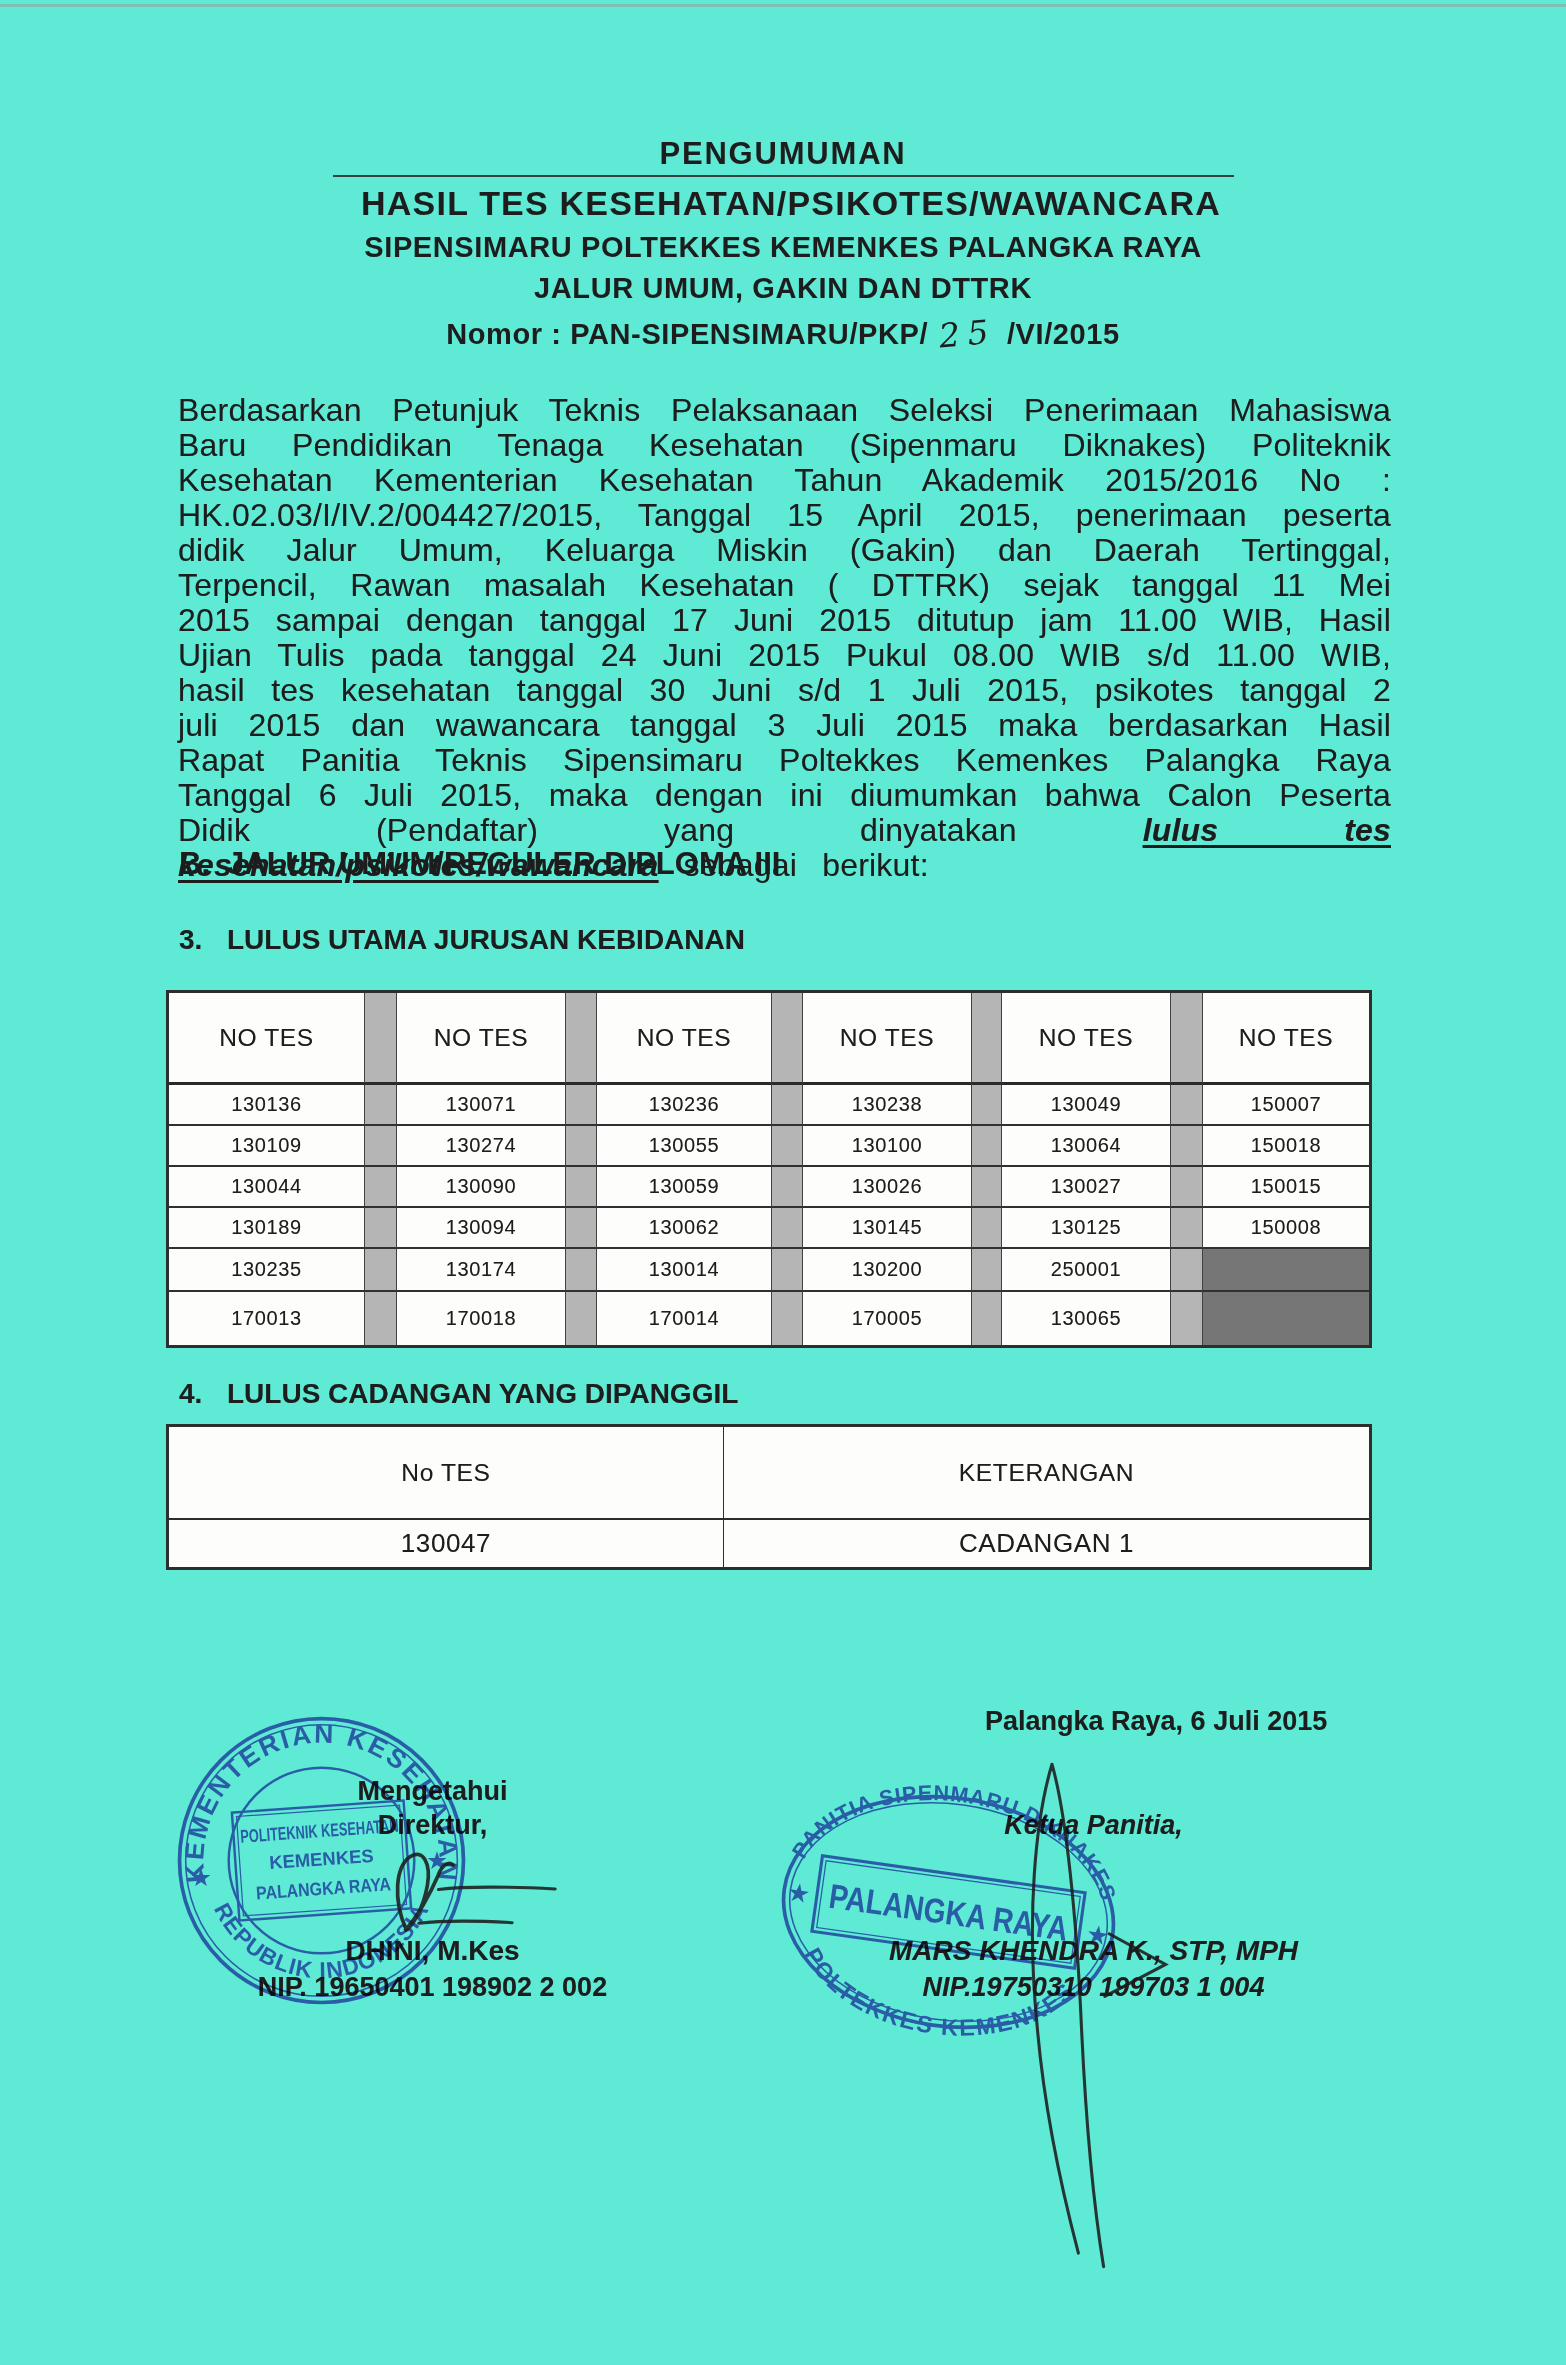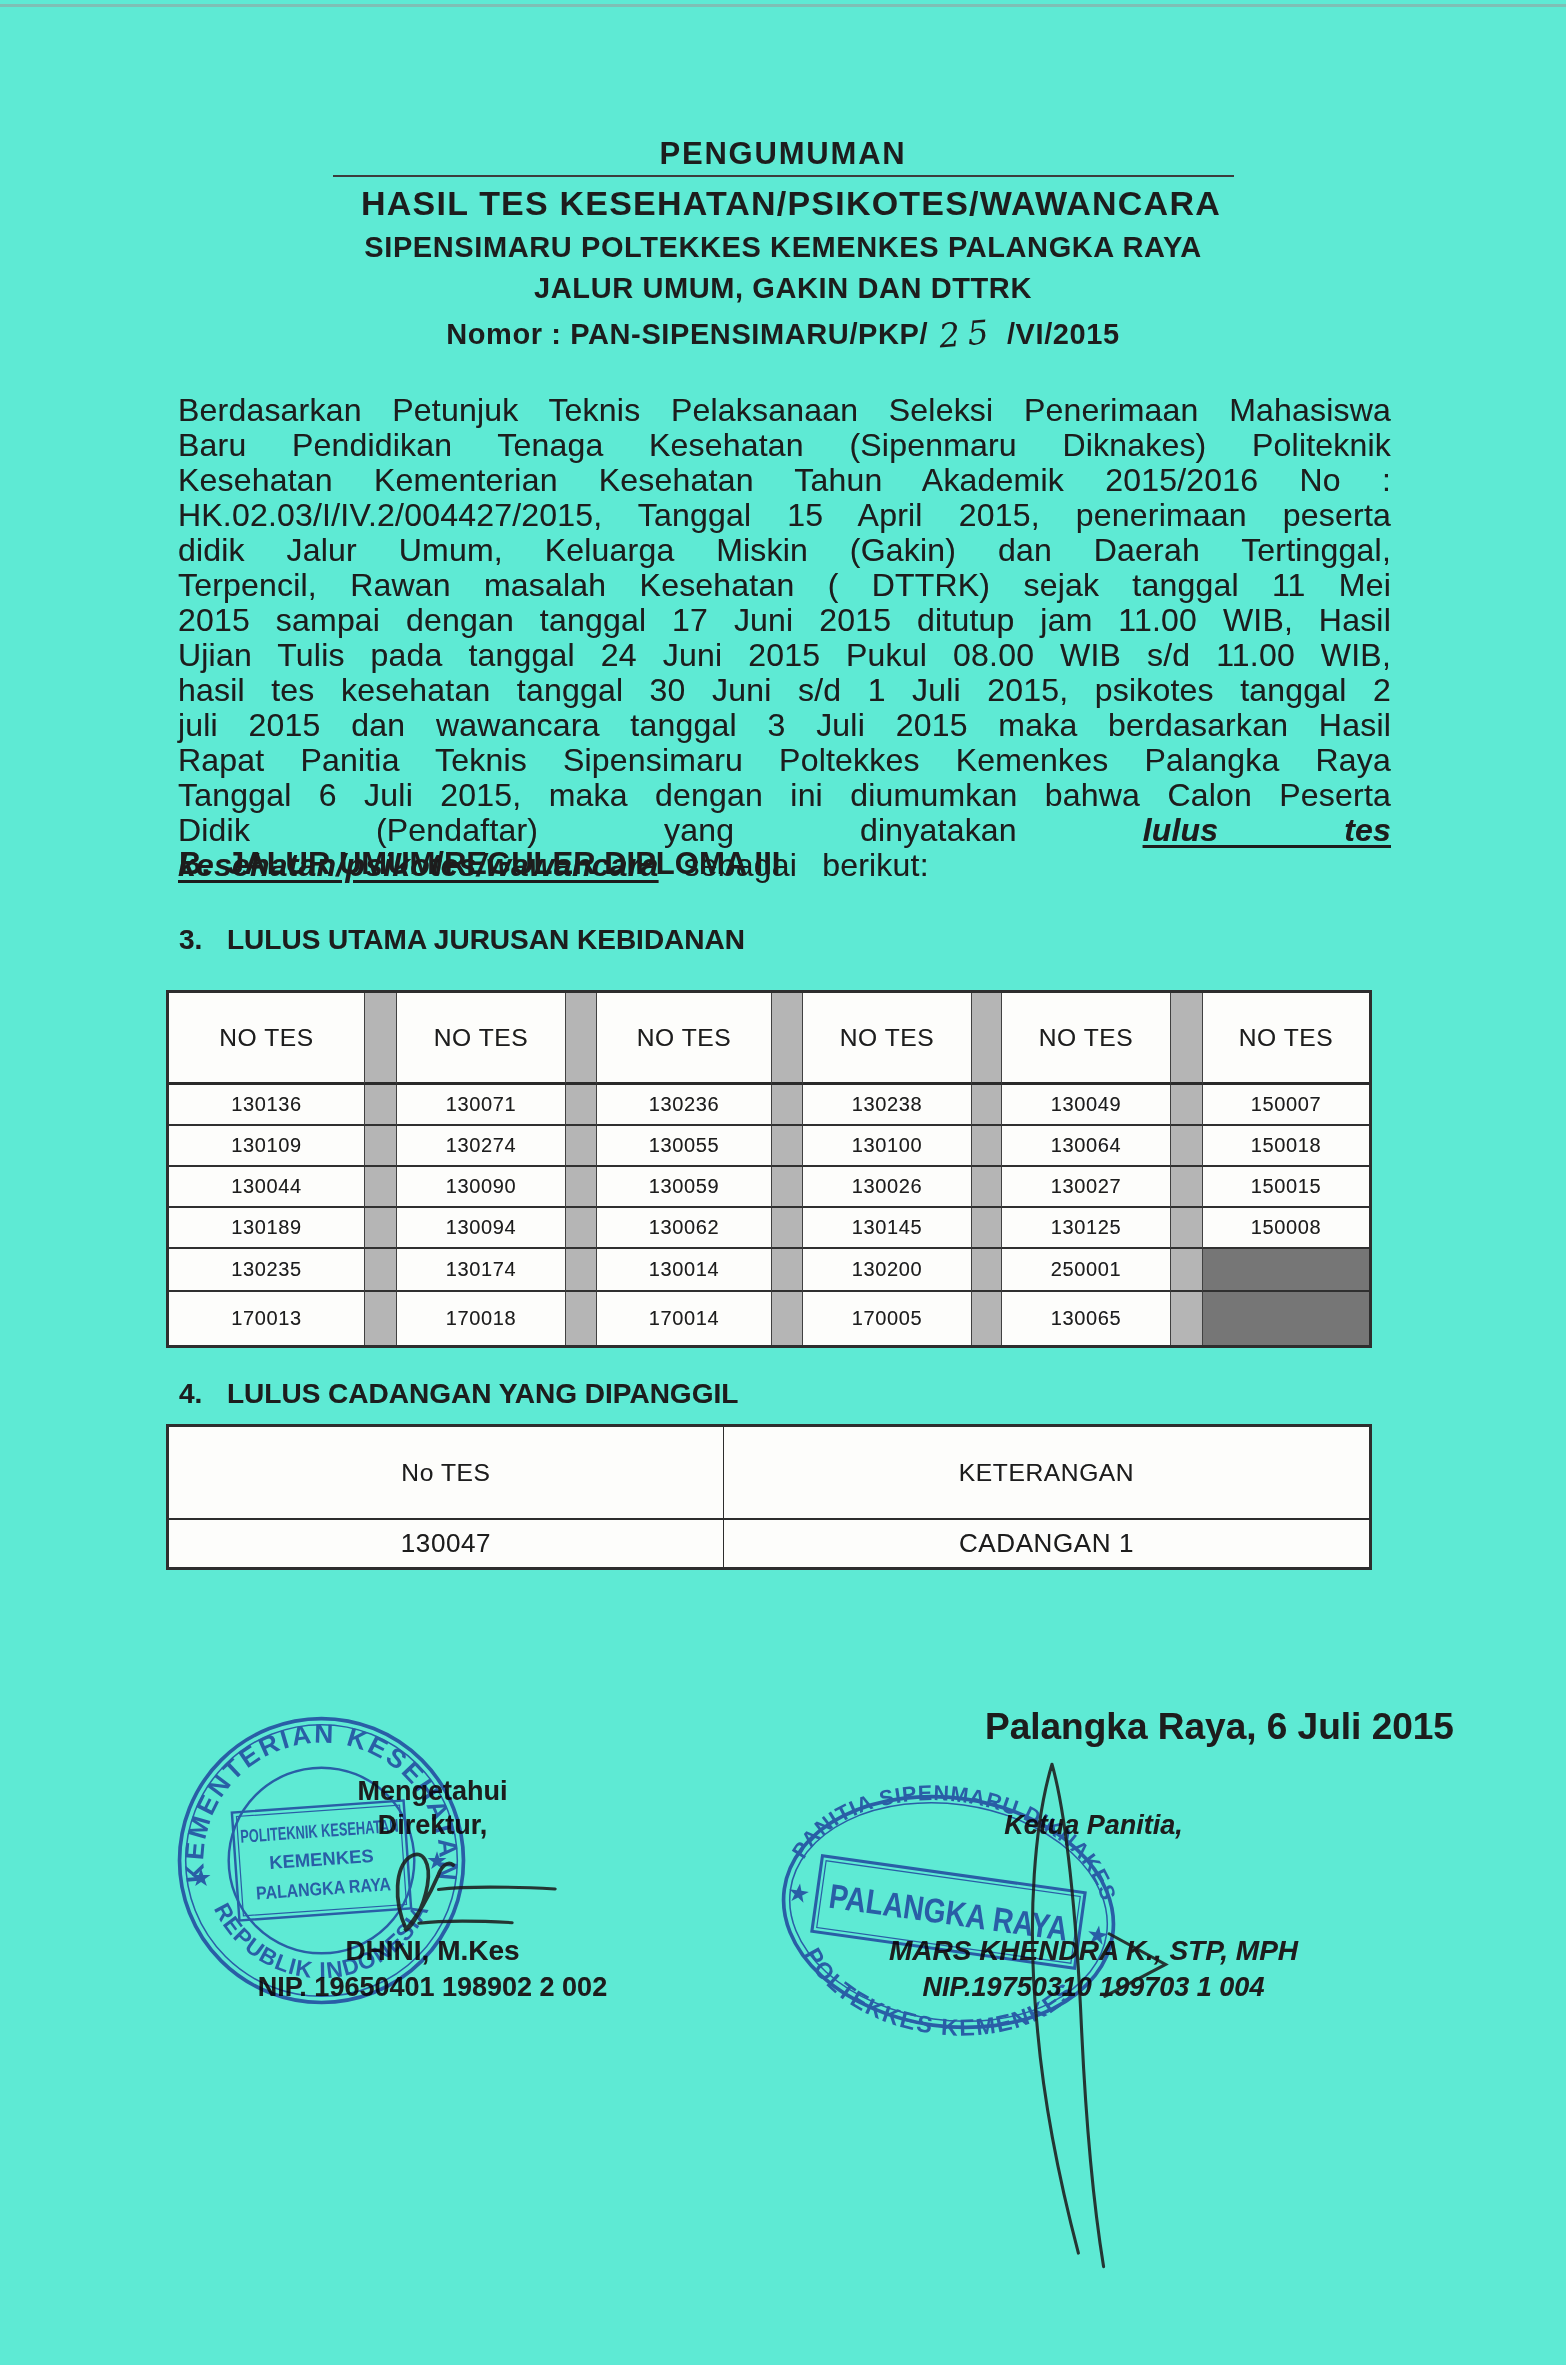--- a/index.html
+++ b/index.html
@@ -51,21 +51,21 @@
   .t2{
     position:absolute;left:166px;top:1424px;
     display:grid;grid-template-columns:555px 645px;grid-template-rows:93px 47px;
     border:3.1px solid #2e2e2e;background:#fdfdfb;
   }
   .t2 .c{display:flex;align-items:center;justify-content:center;font-size:26px;letter-spacing:0.6px;
          text-shadow:0 0 0.6px rgba(20,20,20,.35);}
   .t2 .hd{font-size:24.6px;border-bottom:2.5px solid #2d2d2d;}
   .t2 .lc{border-right:1.8px solid #2d2d2d;}
   
-  .date-line{position:absolute;left:985px;top:1706px;font-size:37px;font-weight:bold;
+  .date-line{position:absolute;left:985px;top:1706px;font-size:27px;font-weight:bold;
              text-shadow:0 0 0.6px rgba(20,20,20,.3);}
   .sig-left{position:absolute;left:193px;top:1774px;width:479px;text-align:center;}
   .sig-right{position:absolute;left:848px;top:1808px;width:491px;text-align:center;font-style:italic;}
   .sig-line{font-size:27px;font-weight:bold;line-height:34px;text-shadow:0 0 0.6px rgba(20,20,20,.3);}
   .sig-name{font-size:28px;font-weight:bold;text-shadow:0 0 0.6px rgba(20,20,20,.3);}
   .gap-left{height:93px;}
   .gap-right{height:93px;}
   .nip{margin-top:4.9px;font-size:27px;font-weight:bold;text-shadow:0 0 0.6px rgba(20,20,20,.3);}
   
   .stamp{position:absolute;mix-blend-mode:multiply;opacity:.87;}

